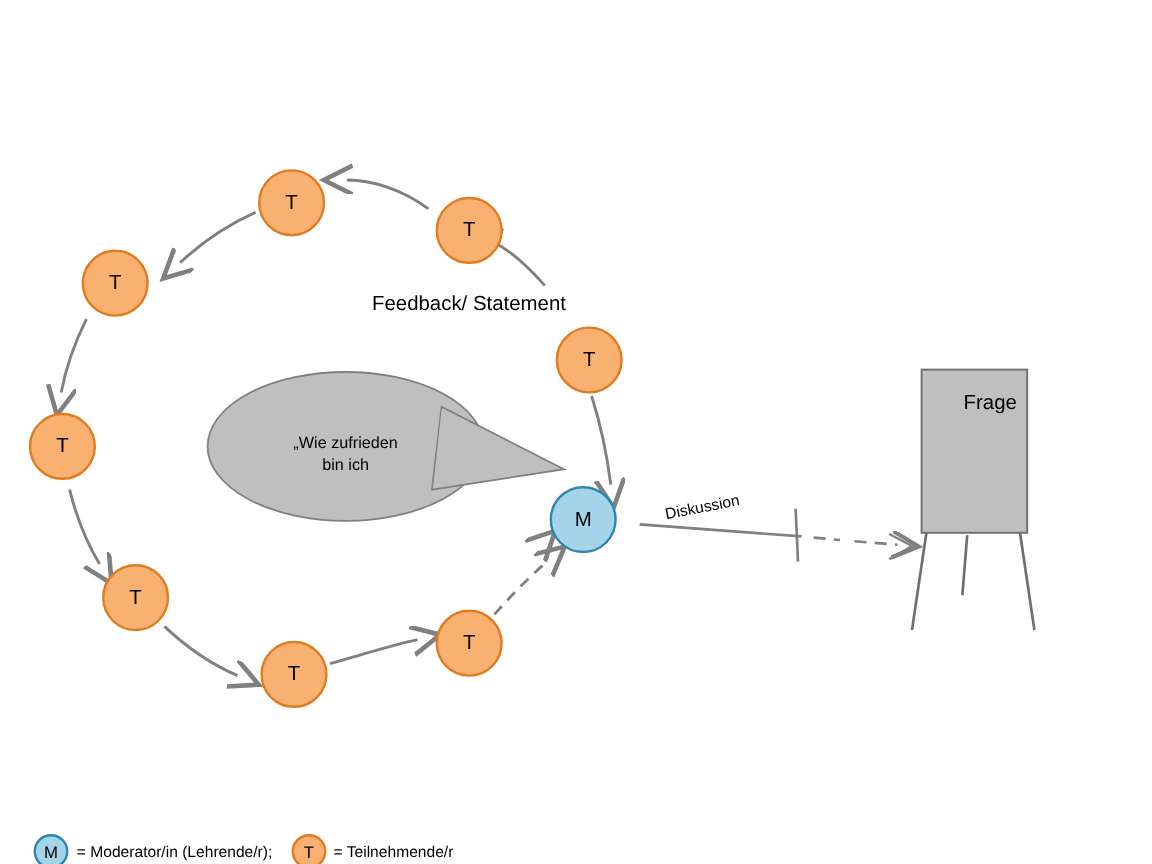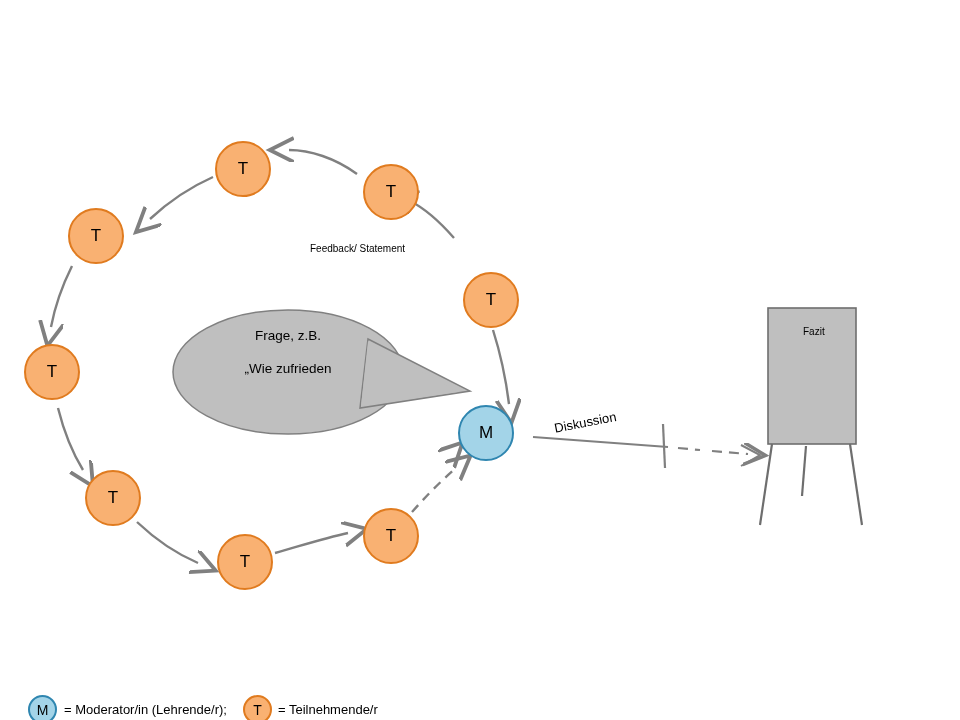--- a/index.html
+++ b/index.html
@@ -39,21 +39,21 @@
     border: 2px solid #e07b1f;
   }
   .node-m {
     width: 56px;
     height: 56px;
     background: #a3d4e8;
     border: 2px solid #2f86b0;
   }
   .label {
     position: absolute;
-    font-size: 10px;
+    font-size: 17px;
     color: #000;
     white-space: nowrap;
   }
   .bubble-text {
     position: absolute;
     text-align: center;
     font-size: 13.5px;
     color: #000;
     line-height: 1.45;
     width: 220px;
@@ -177,24 +177,24 @@
   </div>
 
   <div class="node node-m" style="left:458px; top:405px;">
     <span>M</span>
   </div>
 
   <div class="label" style="left:310px; top:243px;">Feedback/ Statement</div>
 
   <div class="diskussion">Diskussion</div>
 
-  <div class="bubble-text" style="left:178px; top:326px;">Frage, z.B.</div>
   <div class="bubble-text" style="left:178px; top:359px;">„Wie zufrieden</div>
-
-  <div class="label" style="left:803px; top:326px;">Fazit</div>
+  <div class="bubble-text" style="left:178px; top:378px;">bin ich</div>
+
+  <div class="label" style="left:803px; top:326px;">Frage</div>
 
   <div class="legend">
     <div class="chip m">
       <span>M</span>
     </div>
     <div class="txt first">= Moderator/in  (Lehrende/r);</div>
     <div class="chip t">
       <span>T</span>
     </div>
     <div class="txt">= Teilnehmende/r</div>

